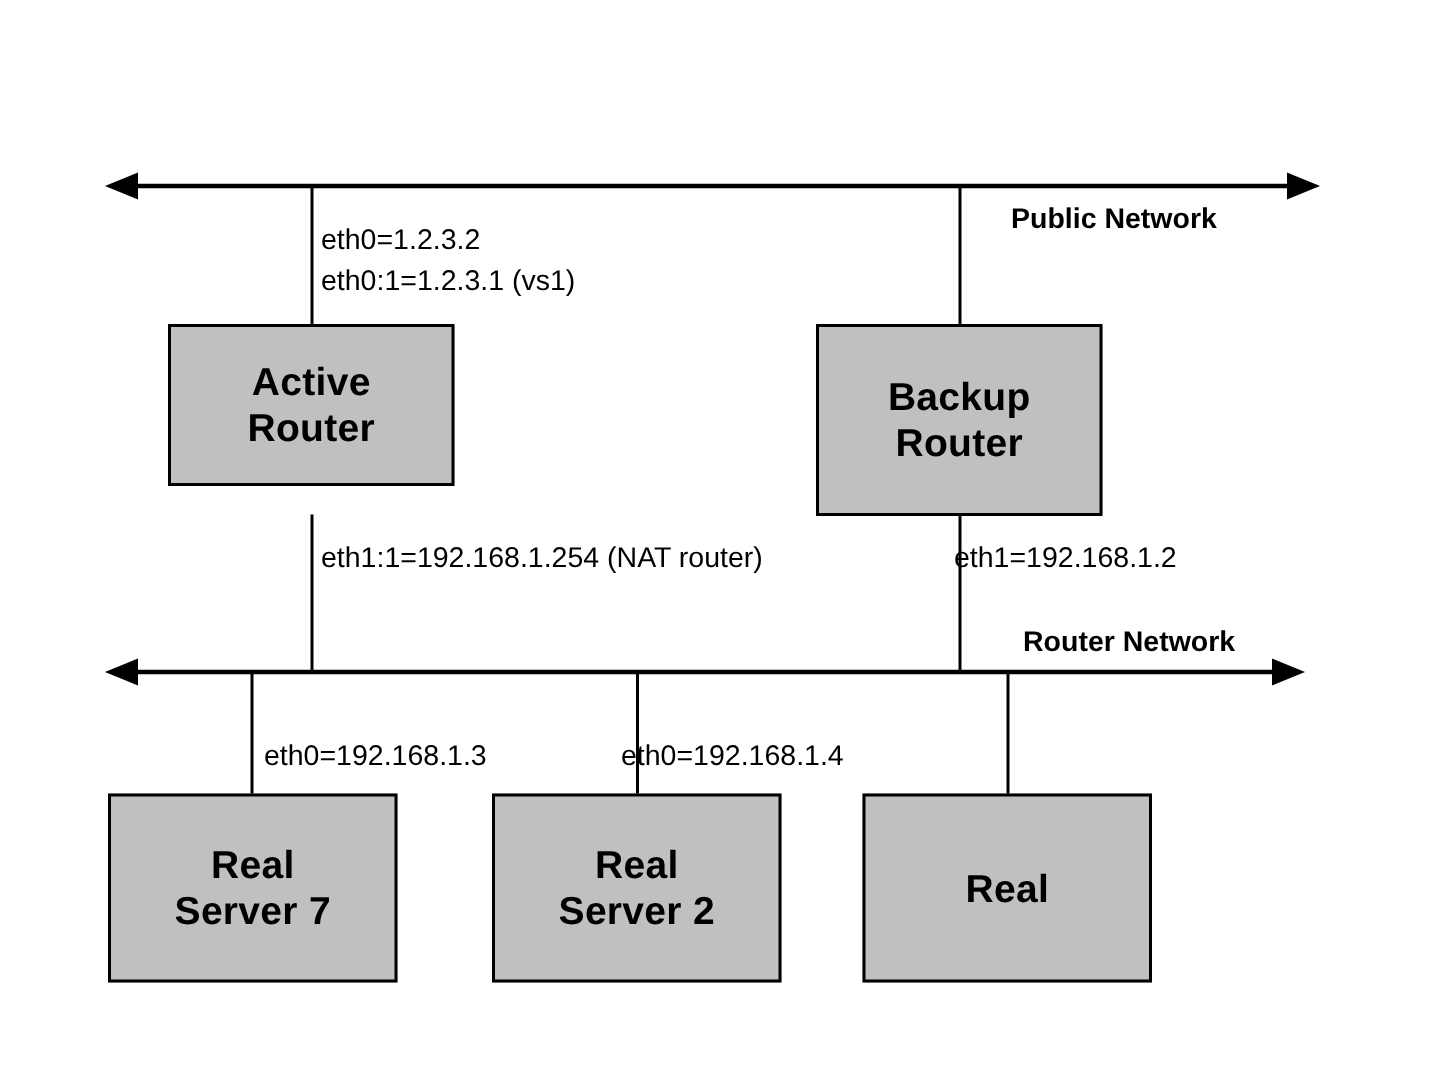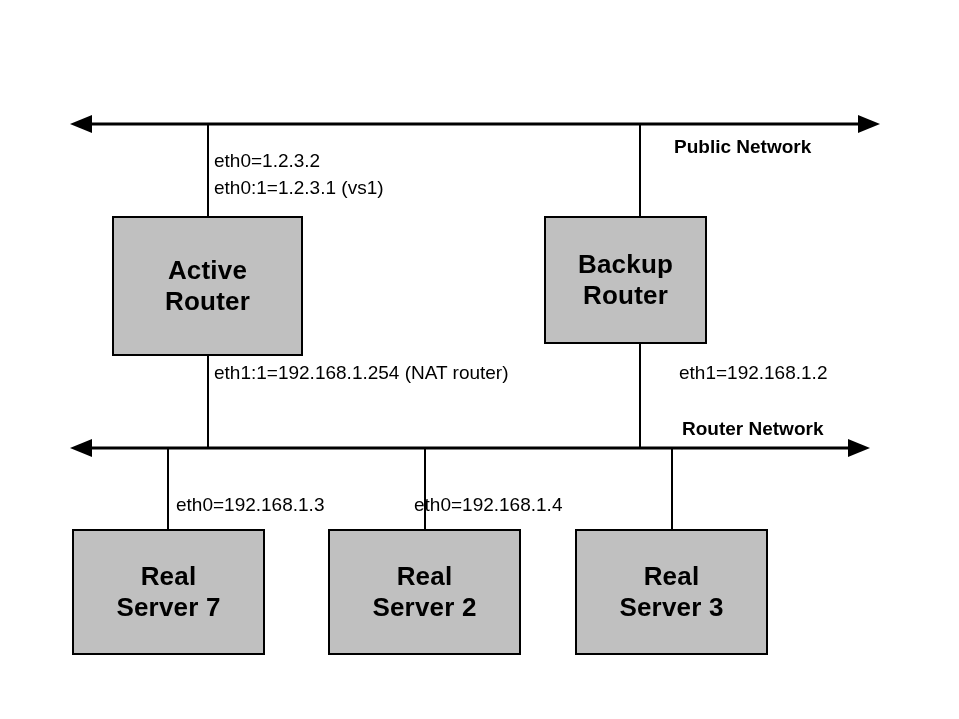--- a/index.html
+++ b/index.html
@@ -99,51 +99,50 @@
   <div class="iface-label" style="left:214px; top:148px;">
     <span>eth0=1.2.3.2</span>
     <span>eth0:1=1.2.3.1 (vs1)</span>
   </div>
 
 
   <div class="iface-label" style="left:214px; top:360px;">
     <span>eth1:1=192.168.1.254 (NAT router)</span>
   </div>
 
-  <div class="iface-label" style="left:679px; top:360px;">
+  <div class="iface-label" style="left:636px; top:360px;">
     <span>eth1=192.168.1.2</span>
   </div>
 
   <div class="iface-label" style="left:176px; top:492px;">
     <span>eth0=192.168.1.3</span>
   </div>
 
   <div class="iface-label" style="left:414px; top:492px;">
     <span>eth0=192.168.1.4</span>
   </div>
 
 
-  <div class="node-box" style="left:112px; top:216px; width:191px; height:140px;">
+  <div class="node-box" style="left:112px; top:216px; width:191px; height:108px;">
     <span>Active</span>
     <span>Router</span>
   </div>
 
-  <div class="node-box" style="left:544px; top:216px; width:163px; height:128px;">
+  <div class="node-box" style="left:544px; top:216px; width:191px; height:128px;">
     <span>Backup</span>
     <span>Router</span>
   </div>
 
   <div class="node-box" style="left:72px; top:529px; width:193px; height:126px;">
     <span>Real</span>
     <span>Server 7</span>
   </div>
 
   <div class="node-box" style="left:328px; top:529px; width:193px; height:126px;">
     <span>Real</span>
     <span>Server 2</span>
   </div>
 
   <div class="node-box" style="left:575px; top:529px; width:193px; height:126px;">
     <span>Real</span>
-    <span>Server 3</span>
   </div>
 
 </div>
 
 </body></html>

